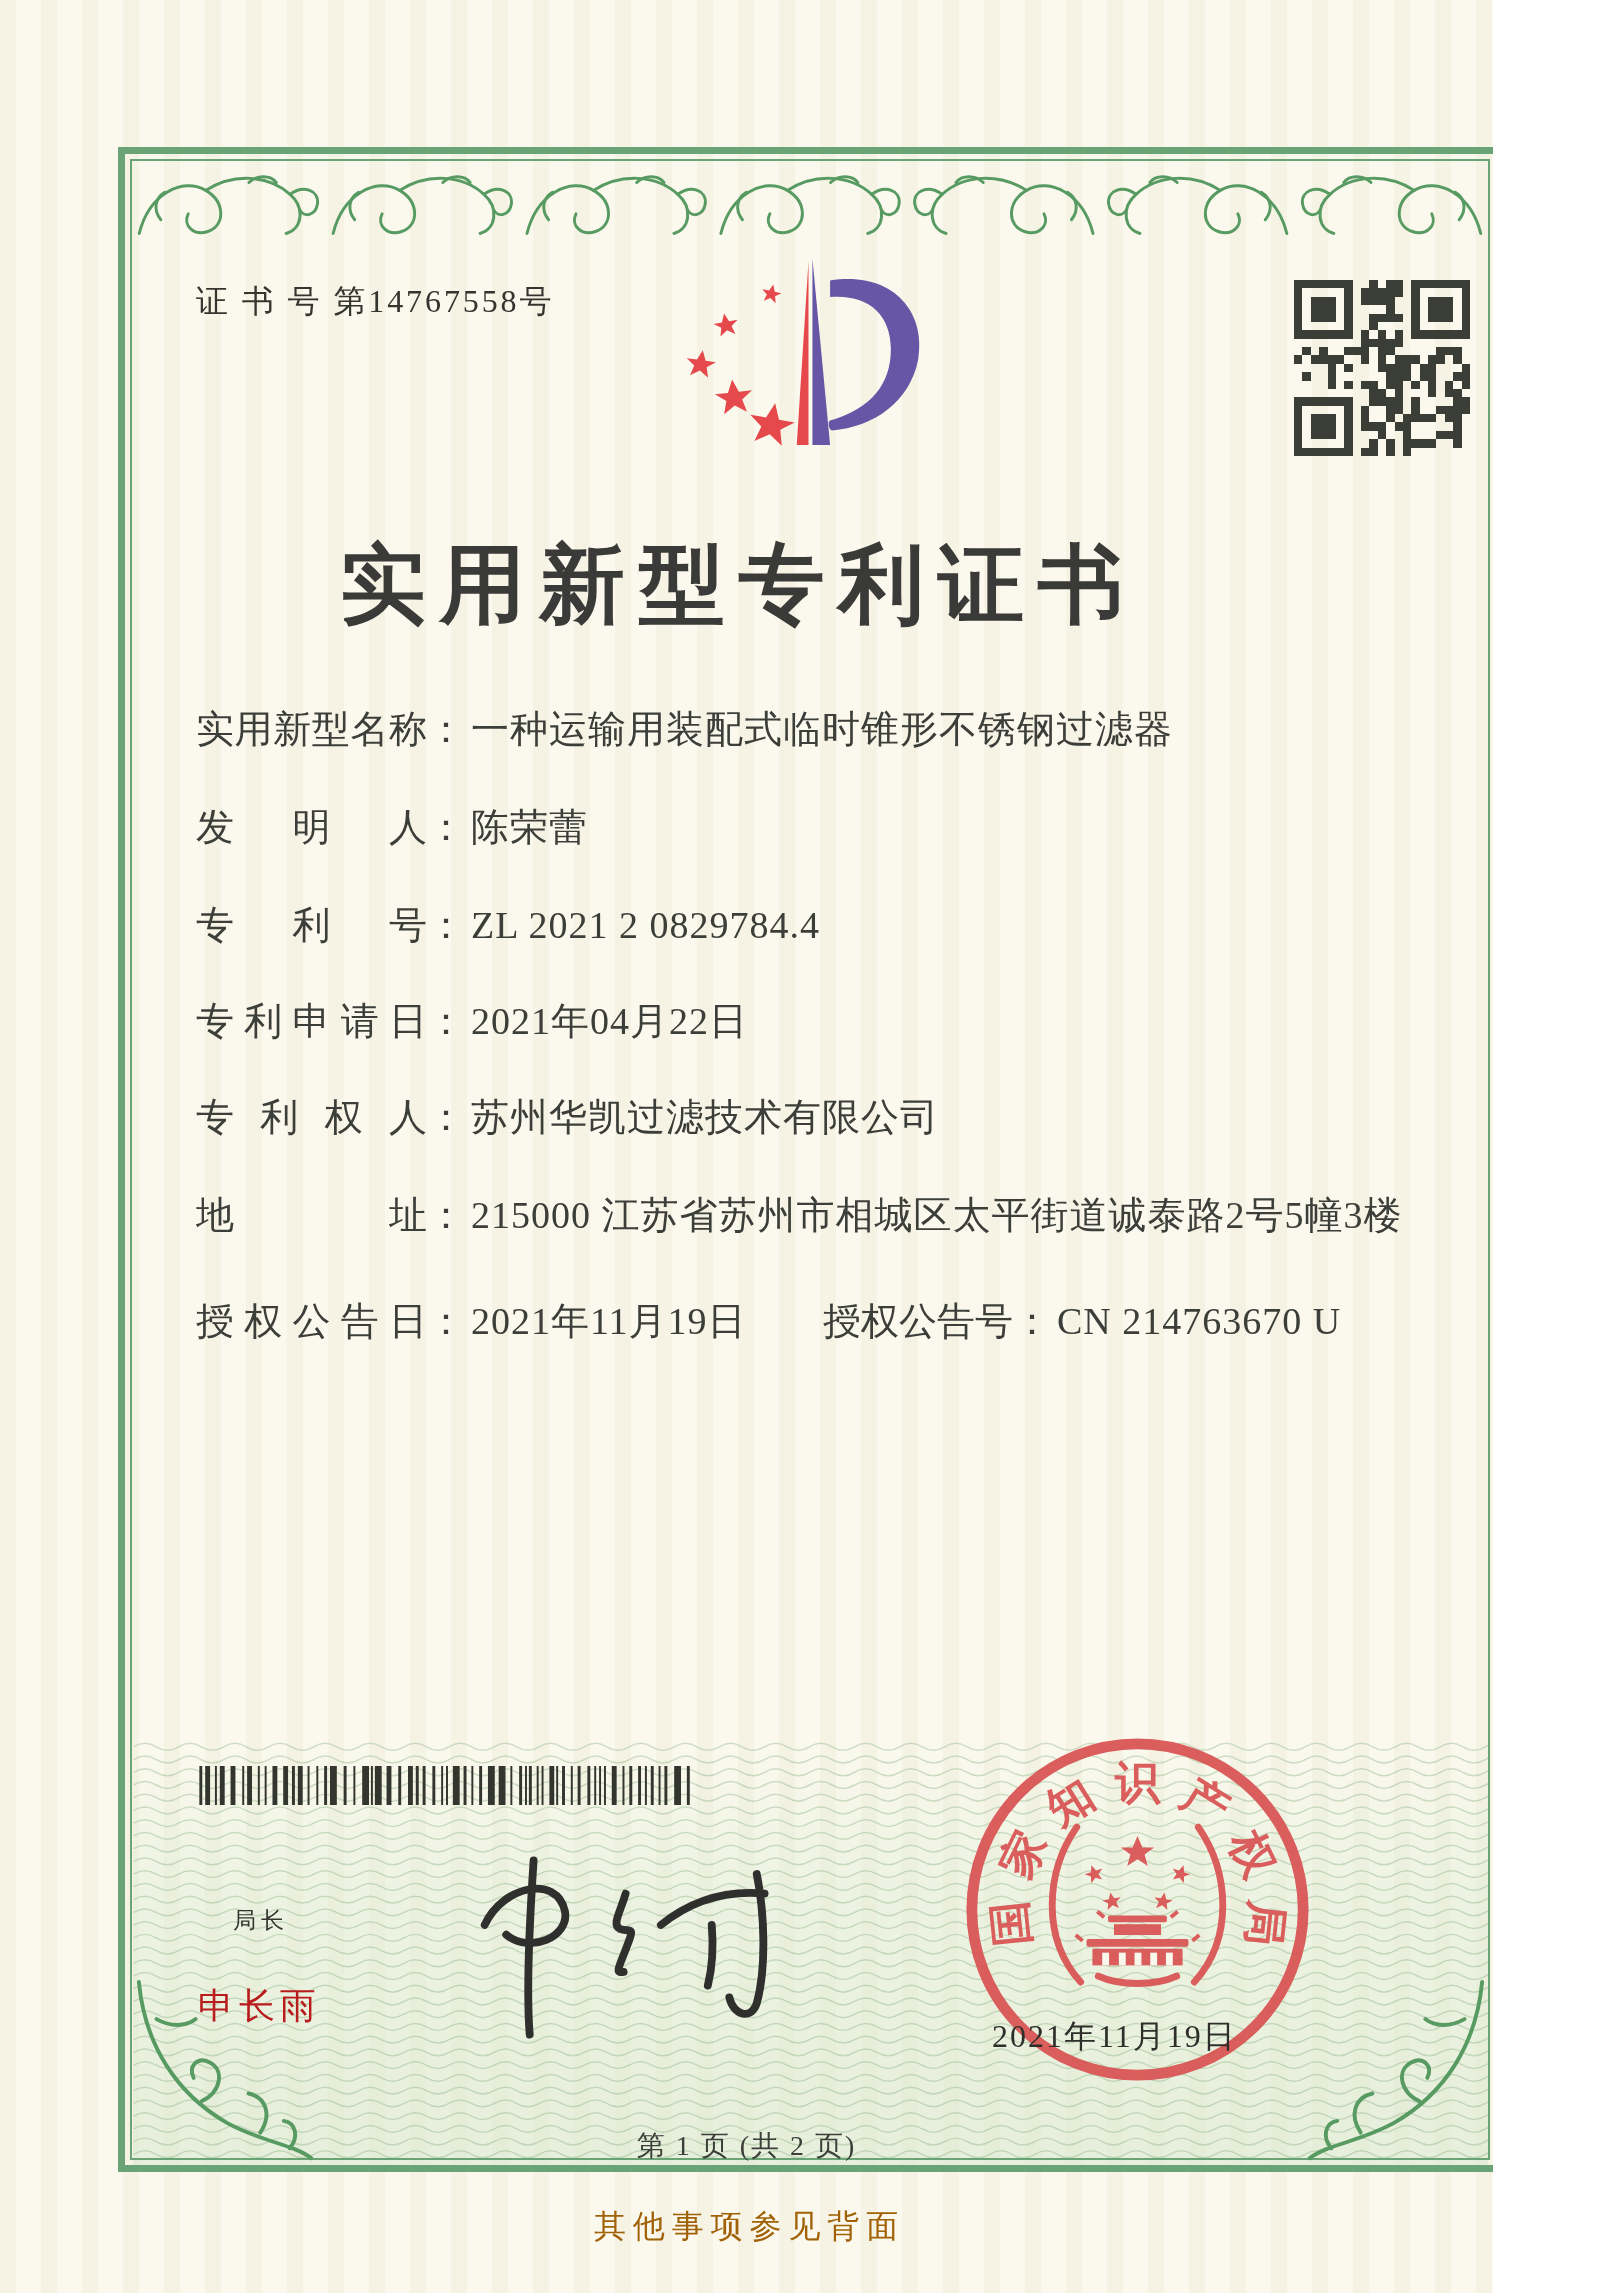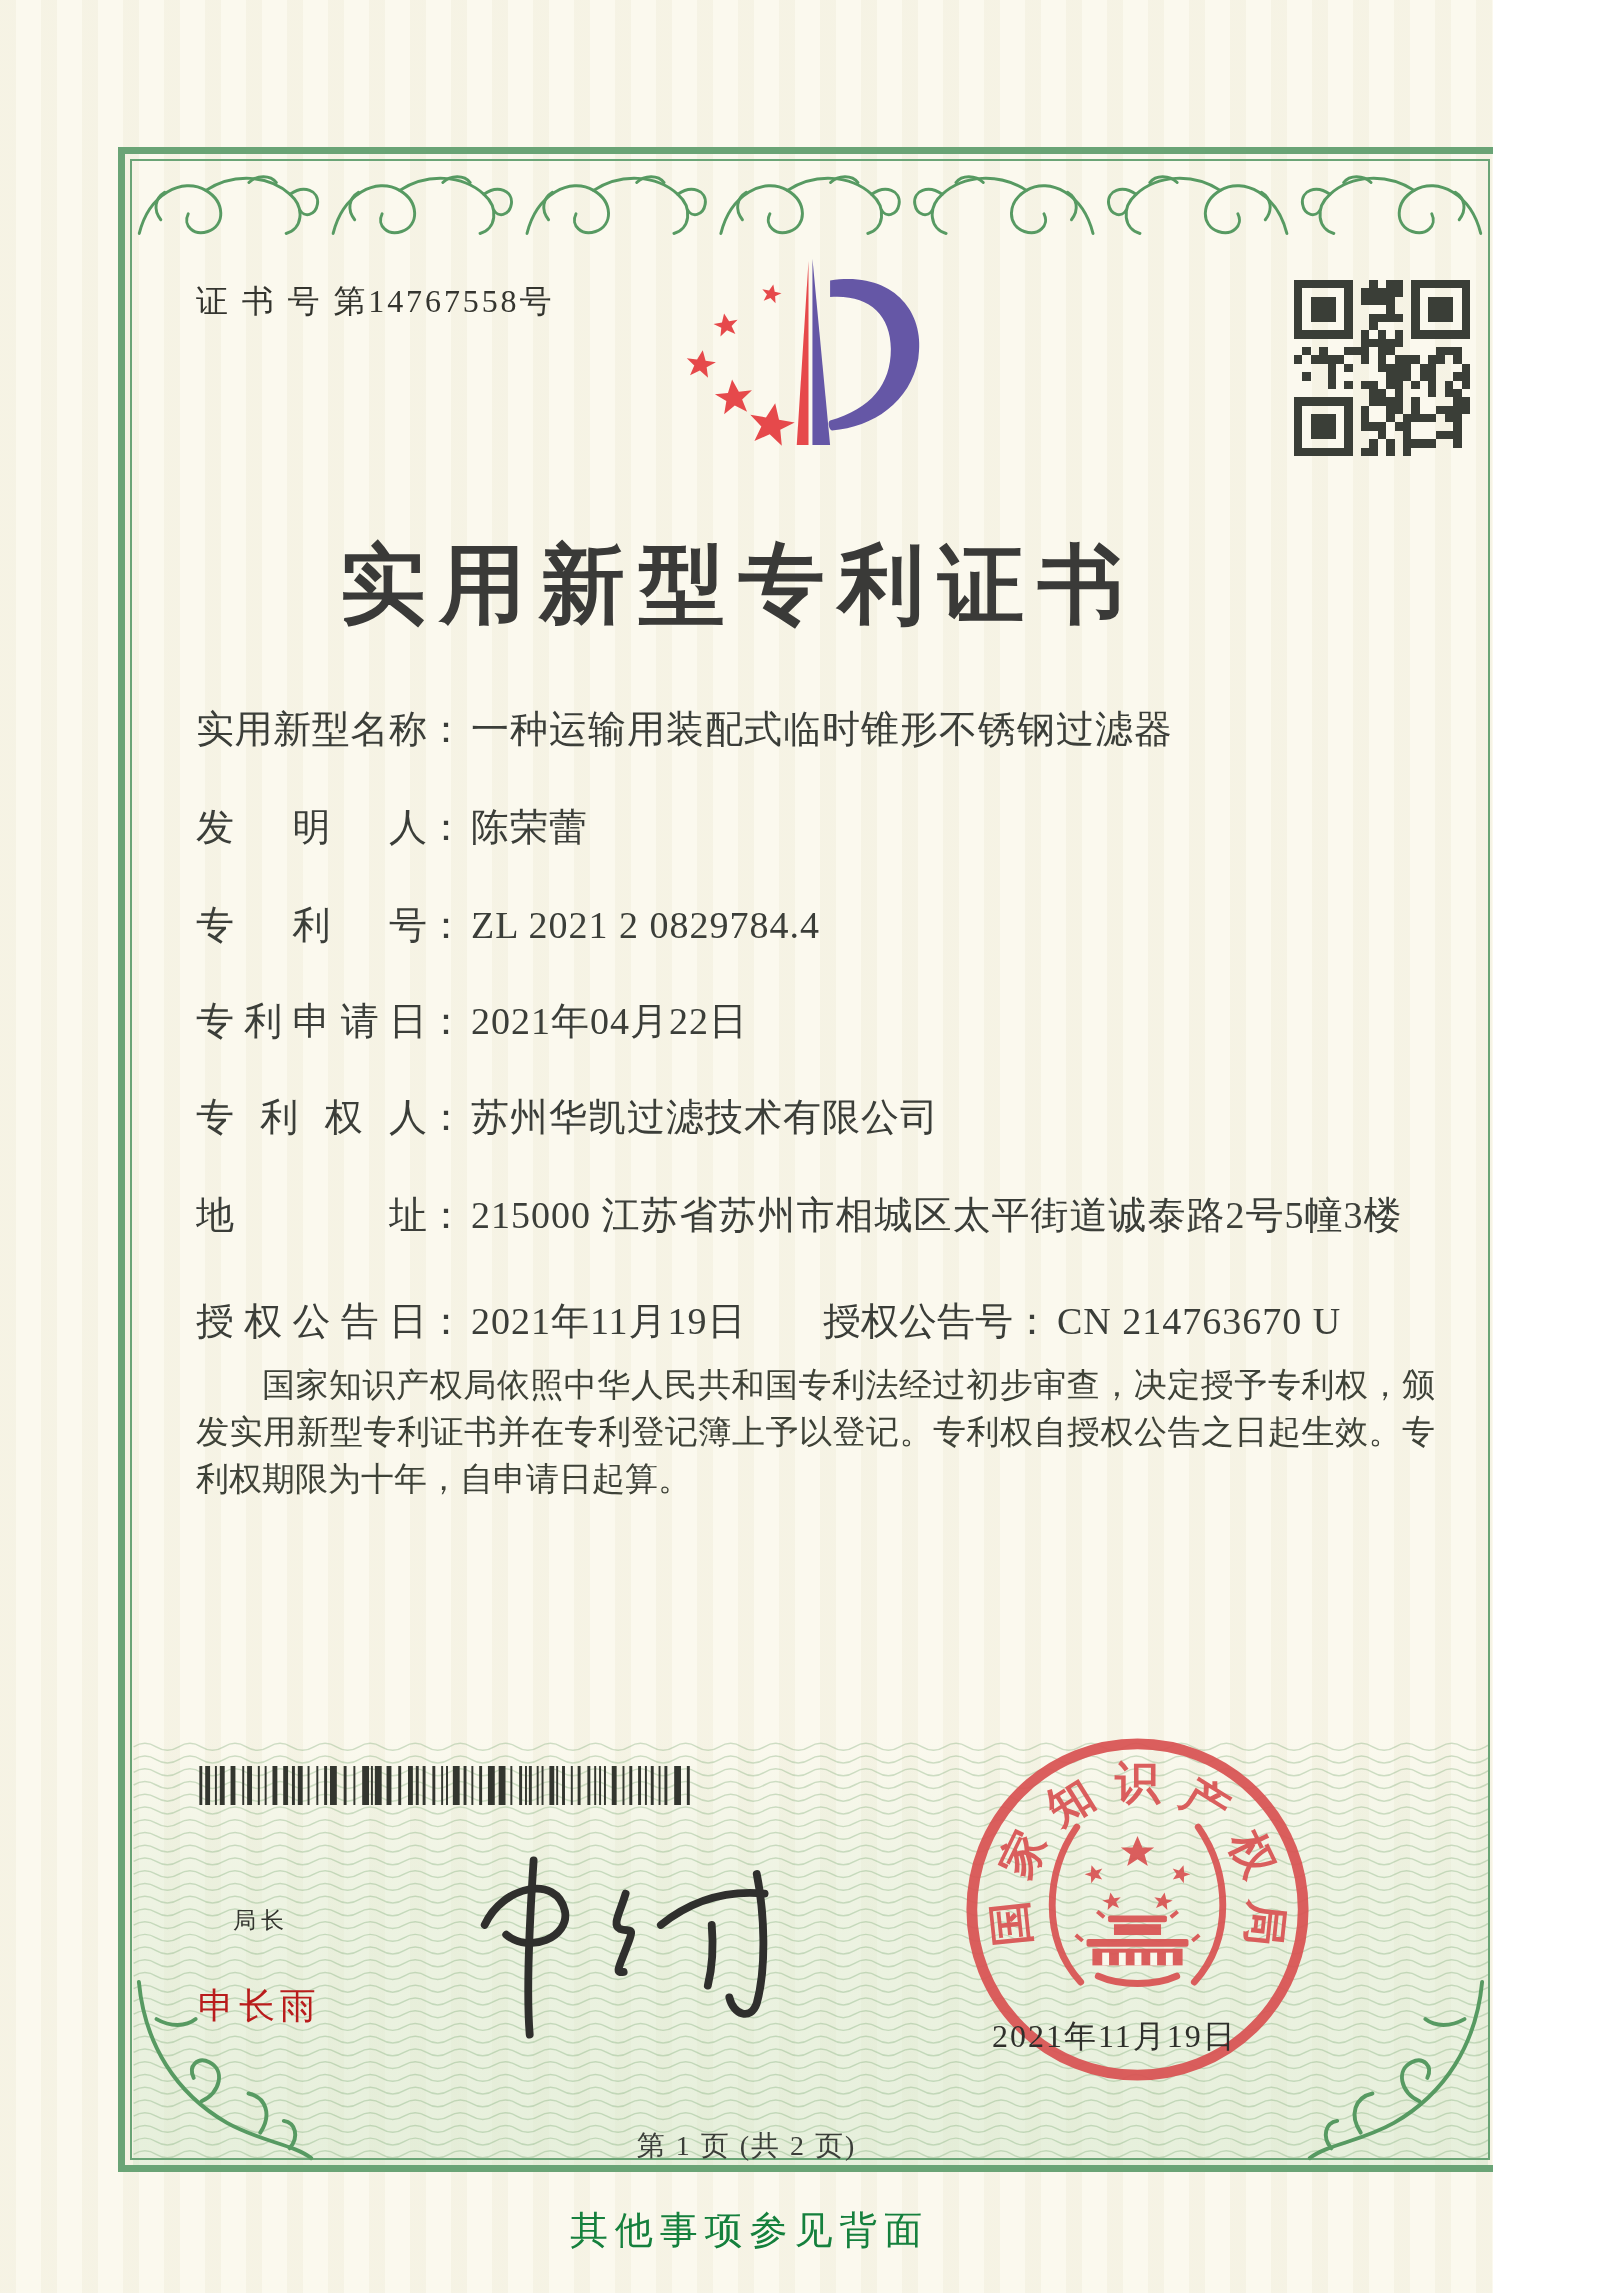--- a/index.html
+++ b/index.html
@@ -56,21 +56,21 @@
   .signer-name{ position:absolute; left:198px; top:1982px; font-size:36px; letter-spacing:4.9px; z-index:2; color:#b91c1c;font-family:Liberation Mono, monospace;}
   .signature{ position:absolute; left:420px; top:1831px; width:376px; height:229px; z-index:2;}
   .seal{ position:absolute; left:963px; top:1735px; width:349px; height:349px; z-index:3; opacity:0.93;}
   .seal svg{ position:absolute; inset:0; }
   .seal .ring-char{
     position:absolute; left:50%; top:50%; width:45px; height:45px; line-height:45px;
     margin:0; text-align:center; font-size:45px; font-weight:700; color:#d95353;
   }
   .seal-date{ position:absolute; left:992px; top:2015px; font-size:32px; letter-spacing:2px; color:#2e2f2b; z-index:4;}
   .page-info{ position:absolute; left:0; right:0; top:2127px; text-align:center; font-size:28px; letter-spacing:2px; z-index:2; color:#3b3e39;font-family:Liberation Serif, serif;}
-  .back-note{ position:absolute; left:0; right:0; top:2205px; text-align:center; font-size:38px; letter-spacing:6.9px; z-index:2; color:#15803d;padding-left:6px;}
+  .back-note{ position:absolute; left:0; right:0; top:2205px; text-align:center; font-size:32px; letter-spacing:6.9px; z-index:2; color:#a16207;padding-left:6px;}
   .hidden-defs{ position:absolute; width:0; height:0; overflow:hidden;}
 </style>
 </head>
 <body>
 
 <div class="page">
 
   <svg class="hidden-defs" aria-hidden="true">
     <defs>
       <path id="star5" d="M0,-10 L2.94,-3.09 10,-3.09 4.26,1.18 6.18,8.09 0,4 -6.18,8.09 -4.26,1.18 -10,-3.09 -2.94,-3.09 Z"></path>
@@ -456,21 +456,20 @@
         <span>公</span>
         <span>告</span>
         <span>日</span>
       </span><span class="field-colon">：</span><span class="field-value">2021年11月19日</span>
     <span class="grant-pair2">
       <span>授权公告号</span><span class="field-colon">：</span><span class="field-value">CN 214763670 U</span>
     </span>
   </div>
 
   <div class="body-text">
-    <p>国家知识产权局依照中华人民共和国专利法经过初步审查，决定授予专利权，颁发实用新型专利证书并在专利登记簿上予以登记。专利权自授权公告之日起生效。专利权期限为十年，自申请日起算。</p>
   </div>
 
   <div class="barcode">
     <svg id="barcode-svg" width="502" height="39" viewBox="0 0 512 40">
         <rect x="2" y="0" width="3" height="40" fill="#33362f"></rect>
         <rect x="8" y="0" width="5" height="40" fill="#33362f"></rect>
         <rect x="18" y="0" width="2" height="40" fill="#33362f"></rect>
         <rect x="23" y="0" width="5" height="40" fill="#33362f"></rect>
         <rect x="34" y="0" width="5" height="40" fill="#33362f"></rect>
         <rect x="46" y="0" width="2" height="40" fill="#33362f"></rect>

